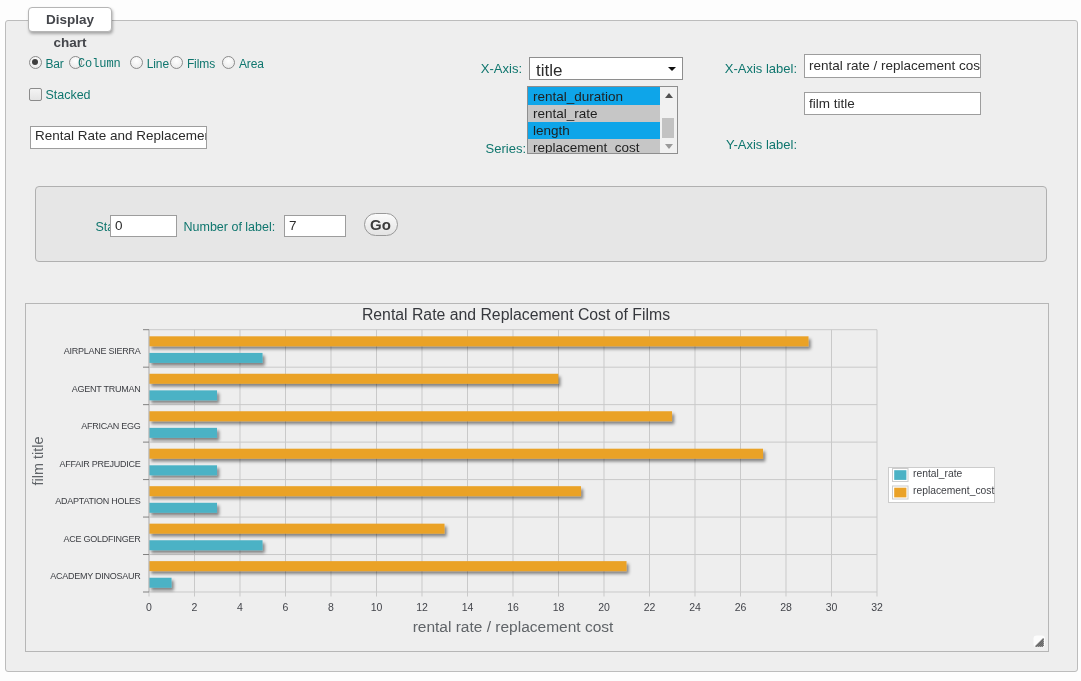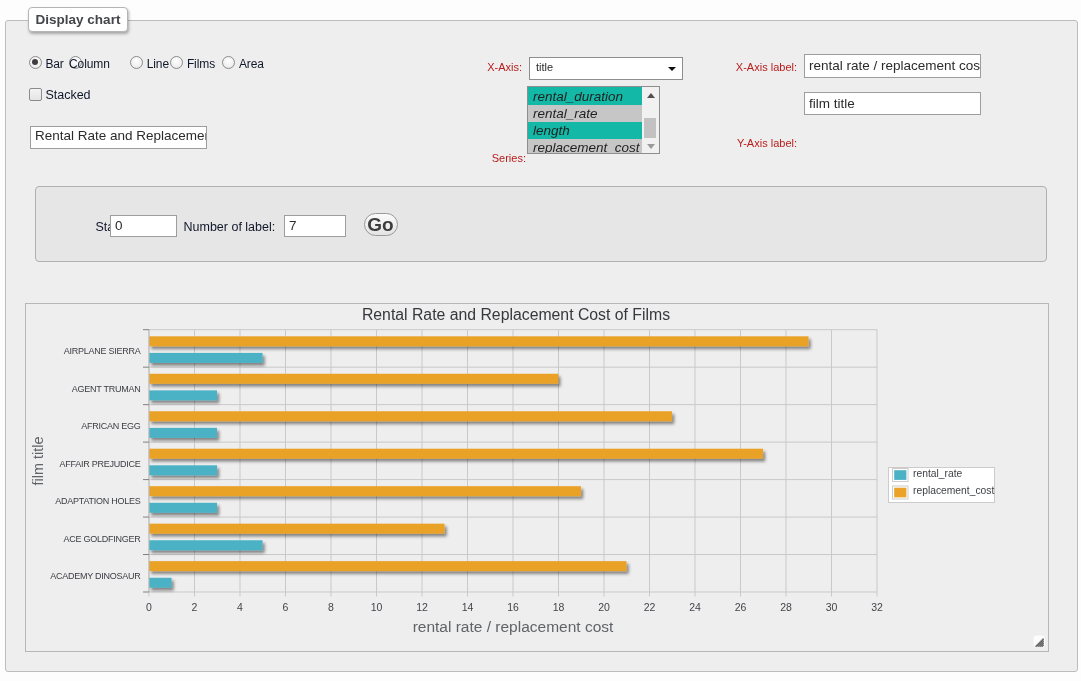--- a/index.html
+++ b/index.html
@@ -1,73 +1,73 @@
 <!DOCTYPE html>
 <html><head>
 <meta charset="utf-8">
 <style>
 * { margin:0; padding:0; box-sizing:border-box; }
 html,body { width:1081px; height:681px; background:#fdfdfd; font-family:"Liberation Sans", sans-serif; }
 #fs { position:absolute; left:5px; top:20px; width:1073px; height:652px; background:#eeeeee; border:1px solid #bcbcbc; border-radius:3px; }
-#lgd { position:absolute; left:28px; top:7px; width:100px; height:25px; background:#ffffff; border:1px solid #b5b5b5; border-radius:4px; box-shadow:1px 2px 3px rgba(0,0,0,0.3); font-weight:bold; font-size:13.5px; color:#44464b; text-align:center; line-height:23px; z-index:5; }
-.lab { position:absolute; font-size:11px; color:#b91c1c; white-space:nowrap; }
-.lab12 { position:absolute; font-size:12.5px; color:#0f172a; white-space:nowrap; }
+#lgd { position:absolute; left:28px; top:7px; width:84px; height:25px; background:#ffffff; border:1px solid #b5b5b5; border-radius:4px; box-shadow:1px 2px 3px rgba(0,0,0,0.3); font-weight:bold; font-size:13.5px; color:#44464b; text-align:center; line-height:23px; z-index:5; }
+.lab { position:absolute; font-size:13px; color:#0f766e; white-space:nowrap; }
+.lab12 { position:absolute; font-size:12.5px; color:#0f766e; white-space:nowrap; }
 .rl { font-size:12px; letter-spacing:-0.1px; }
 .rt { text-align:right; width:150px; }
 
 .rad { position:absolute; width:13px; height:13px; border-radius:50%; border:1px solid #8b8b8b; background:radial-gradient(circle at 50% 35%, #ffffff 0%, #ededed 70%, #dcdcdc 100%); }
 .rad.on::after { content:""; position:absolute; left:2.5px; top:2.5px; width:6px; height:6px; border-radius:50%; background:#3e3e3e; }
 .chk { position:absolute; width:13px; height:13px; border:1px solid #8b8b8b; border-radius:2px; background:linear-gradient(#f4f4f4,#e4e4e4); }
 
 .inp { position:absolute; background:#ffffff; border:1px solid #9d9d9d; font-size:13.5px; color:#2b2b2b; padding-left:4px; white-space:nowrap; overflow:hidden; }
 
 #xsel { position:absolute; left:529px; top:57px; width:154px; height:23px; background:#ffffff; border:1px solid #8e8e8e; }
-#xsel .tx { position:absolute; left:6px; top:3px; font-size:11px; color:#2b2b2b; }
+#xsel .tx { position:absolute; left:6px; top:3px; font-size:17px; color:#2b2b2b; }
 #xsel .ar { position:absolute; right:6px; top:9px; width:0; height:0; border-left:4.2px solid transparent; border-right:4.2px solid transparent; border-top:4.8px solid #101010; }
 
-#ser { position:absolute; left:527px; top:86px; width:133px; height:68px; background:#14b8a6; border:1px solid #8e8e8e; overflow:hidden;font-style:italic; }
+#ser { position:absolute; left:527px; top:86px; width:151px; height:68px; background:#0ea5e9; border:1px solid #8e8e8e; overflow:hidden; }
 #ser .op { position:absolute; left:0; width:132px; height:17px; font-size:13.5px; color:#1f1f1f; padding-left:5px; line-height:17px; white-space:nowrap; }
 #ser .sel { background:#c6c6c6; }
 #sb { position:absolute; right:0; top:0; width:17px; height:66px; background:#f1f1f1; }
 #sb .thumb { position:absolute; left:2px; top:31px; width:12px; height:20px; background:#c2c2c2; }
 .tri-up { position:absolute; left:4.5px; top:6px; width:0; height:0; border-left:4px solid transparent; border-right:4px solid transparent; border-bottom:5px solid #515151; }
 .tri-dn { position:absolute; left:4.5px; top:57px; width:0; height:0; border-left:4px solid transparent; border-right:4px solid transparent; border-top:5px solid #9a9a9a; }
 
 #panel { position:absolute; left:35px; top:186px; width:1012px; height:76px; background:#e6e6e6; border:1px solid #b0b0b0; border-radius:4px; }
-#go { position:absolute; left:363.5px; top:213px; width:34px; height:23px; border:1px solid #999999; border-radius:11.5px; background:linear-gradient(#fbfbfb,#e3e3e3); font-size:19px; font-weight:bold; color:#3c3c3c; text-align:center; line-height:21.5px; }
+#go { position:absolute; left:363.5px; top:213px; width:34px; height:23px; border:1px solid #999999; border-radius:11.5px; background:linear-gradient(#fbfbfb,#e3e3e3); font-size:15px; font-weight:bold; color:#3c3c3c; text-align:center; line-height:21.5px; }
 
 #chart { position:absolute; left:25px; top:303px; width:1024px; height:349px; background:#eeeeee; border:1px solid #b6b6b6; }
 </style>
 </head>
 <body>
 <div id="fs"></div>
 <div id="lgd">Display chart</div>
 
 <span class="rad on" style="left:28.6px;top:55.6px;"></span>
 <span class="lab12 rl" style="left:45.4px;top:57.3px;">Bar</span>
 <span class="rad" style="left:69px;top:55.6px;"></span>
-<span class="lab12 rl" style="left:69px;top:57.3px;">Column</span>
+<span class="lab12 rl" style="left:78px;top:57.3px;font-family:Liberation Mono, monospace;">Column</span>
 <span class="rad" style="left:130.1px;top:55.6px;"></span>
 <span class="lab12 rl" style="left:146.7px;top:57.3px;">Line</span>
 <span class="rad" style="left:170.3px;top:55.6px;"></span>
 <span class="lab12 rl" style="left:186.9px;top:57.3px;">Films</span>
 <span class="rad" style="left:222.2px;top:55.6px;"></span>
 <span class="lab12 rl" style="left:238.9px;top:57.3px;text-align:center;">Area</span>
 
 <span class="chk" style="left:29px;top:88px;"></span>
 <span class="lab12" style="left:45.4px;top:87.7px;">Stacked</span>
 
 <div class="inp" style="left:30px;top:126px;width:177px;height:23px;line-height:18.5px;">Rental Rate and Replacement Cost of Films</div>
 
 <span class="lab rt" style="left:372px;top:61px;">X-Axis:</span>
 <div id="xsel">
     <span class="tx">title</span>
     <span class="ar"></span>
   </div>
-<span class="lab rt" style="left:376px;top:152px;">Series:</span>
+<span class="lab rt" style="left:376px;top:141px;">Series:</span>
 <div id="ser">
   <div class="op" style="top:1px;">rental_duration</div>
   <div class="op sel" style="top:18px;">rental_rate</div>
   <div class="op" style="top:35px;border-radius:6px;">length</div>
   <div class="op sel" style="top:52px;height:14px;">replacement_cost</div>
   <div id="sb">
     <span class="tri-up"></span>
     <div class="thumb"></div>
     <span class="tri-dn"></span>
   </div>

